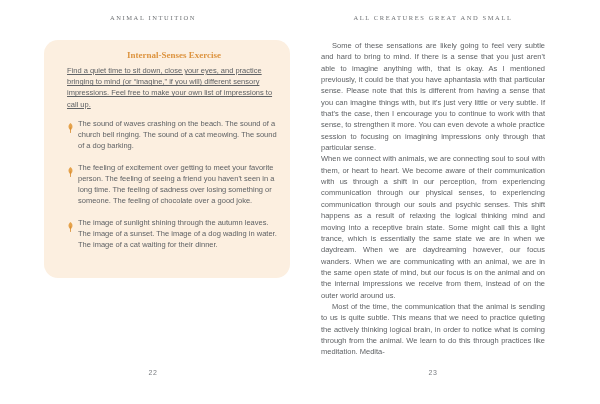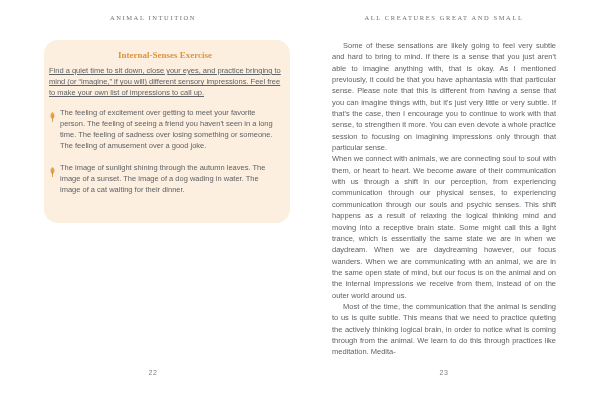--- a/index.html
+++ b/index.html
@@ -8,42 +8,42 @@
     background: #ffffff;
     font-family: "Liberation Sans", sans-serif;
     position: relative;
     overflow: hidden;
     -webkit-font-smoothing: antialiased;
   }
   .spread { position: absolute; inset: 0; }
 
   
   .page-left { position: absolute; left: 0; top: 0; width: 306px; height: 404px; }
-  .page-right { position: absolute; left: 302px; top: 0; width: 297px; height: 404px; }
+  .page-right { position: absolute; left: 291px; top: 0; width: 297px; height: 404px; }
 
   .running-header {
     font-family: "Liberation Serif", serif;
     font-size: 6.5px;
     letter-spacing: 1.6px;
     color: #6f7275;
     text-align: center;
     text-transform: uppercase;
     margin-top: 14px;
   }
   .page-left .running-header { width: 306px; }
   .page-right .running-header { width: 224px; margin-left: 30px; }
 
   .exercise-box {
     position: absolute;
     left: 44px; top: 40px;
     width: 246px;
     box-sizing: border-box;
     background: #fcefe0;
     border-radius: 14px;
-    padding: 10px 9px 12px 5px;
+    padding: 10px 9px 12px 23px;
   }
   .exercise-title {
     font-family: "Liberation Serif", serif;
     font-weight: bold;
     font-size: 9px;
     color: #dd9440;
     text-align: center;
     margin: 0 0 5px 0;
   }
   .exercise-intro {
@@ -115,21 +115,30 @@
       <p class="exercise-intro">Find a quiet time to sit down, close your eyes, and practice bringing to mind (or “imagine,” if you will) different sensory impressions. Feel free to make your own list of impressions to call up.</p>
 
       <ul class="bullet-list">
         <li class="bullet-item">
           <span class="bullet-icon-wrap">
             <svg width="7" height="10" viewBox="0 0 10 14">
                 <path d="M5 0 C8 2.5, 9.5 6.5, 5 10.5 C0.5 6.5, 2 2.5, 5 0 Z" fill="#e5a24b"></path>
                 <rect x="4.4" y="6" width="1.2" height="8" fill="#d98e33"></rect>
               </svg>
           </span>
-          <span class="bullet-text">The feeling of excitement over getting to meet your favorite person. The feeling of seeing a friend you haven't seen in a long time. The feeling of sadness over losing something or someone. The feeling of amusement over a good joke.</span>
+          <span class="bullet-text">The sound of waves crashing on the beach. The sound of a church bell ringing. The sound of a cat meowing. The sound of a dog barking.</span>
+        </li>
+        <li class="bullet-item">
+          <span class="bullet-icon-wrap">
+            <svg width="7" height="10" viewBox="0 0 10 14">
+                <path d="M5 0 C8 2.5, 9.5 6.5, 5 10.5 C0.5 6.5, 2 2.5, 5 0 Z" fill="#e5a24b"></path>
+                <rect x="4.4" y="6" width="1.2" height="8" fill="#d98e33"></rect>
+              </svg>
+          </span>
+          <span class="bullet-text">The feeling of excitement over getting to meet your favorite person. The feeling of seeing a friend you haven't seen in a long time. The feeling of sadness over losing something or someone. The feeling of chocolate over a good joke.</span>
         </li>
         <li class="bullet-item">
           <span class="bullet-icon-wrap">
             <svg width="7" height="10" viewBox="0 0 10 14">
                 <path d="M5 0 C8 2.5, 9.5 6.5, 5 10.5 C0.5 6.5, 2 2.5, 5 0 Z" fill="#e5a24b"></path>
                 <rect x="4.4" y="6" width="1.2" height="8" fill="#d98e33"></rect>
               </svg>
           </span>
           <span class="bullet-text">The image of sunlight shining through the autumn leaves. The image of a sunset. The image of a dog wading in water. The image of a cat waiting for their dinner.</span>
         </li>

